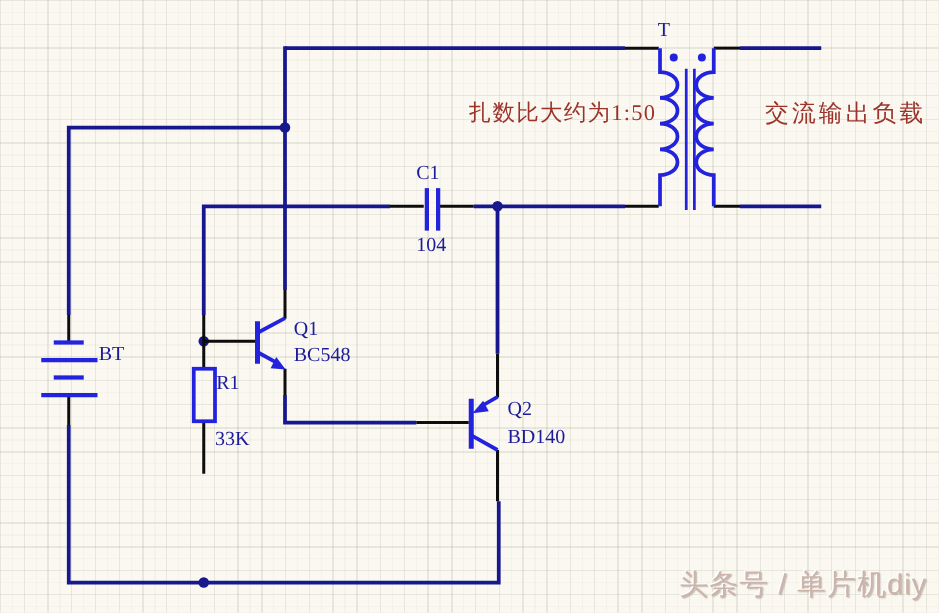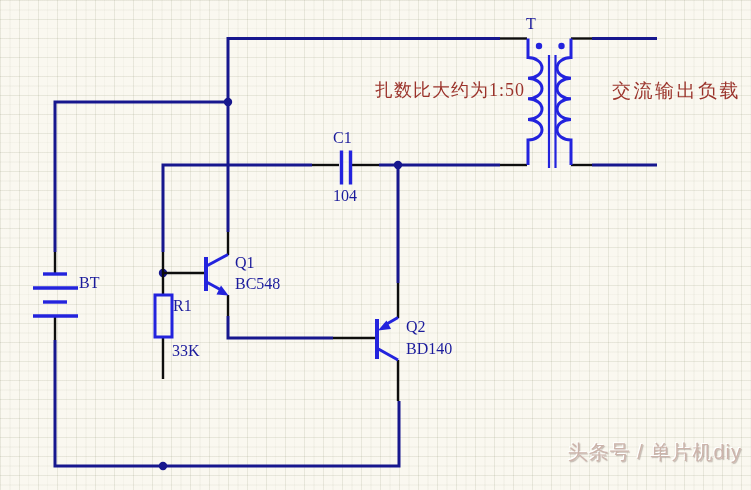--- a/index.html
+++ b/index.html
@@ -23,23 +23,23 @@
     font-family:"Liberation Serif","DejaVu Serif",serif;
     font-size:16px;
     fill:#1b1b9c;
   }
   .annotation-label{
     font-family:"Liberation Serif","DejaVu Serif",serif;
     fill:#9b332b;
   }
   .watermark{
     position:absolute;
-    right:9px;bottom:24px;
+    right:9px;bottom:7px;
     font-family:"Liberation Sans","DejaVu Sans",sans-serif;
-    font-size:20px;
+    font-size:23px;
     letter-spacing:1px;
     color:#ccb4ab;
     text-shadow:-1px -1px 0 #ffffff, 1px 1px 1px rgba(150,135,125,0.55);
     white-space:nowrap;
   }
 </style>
 </head>
 <body>
 
 <div class="canvas">

